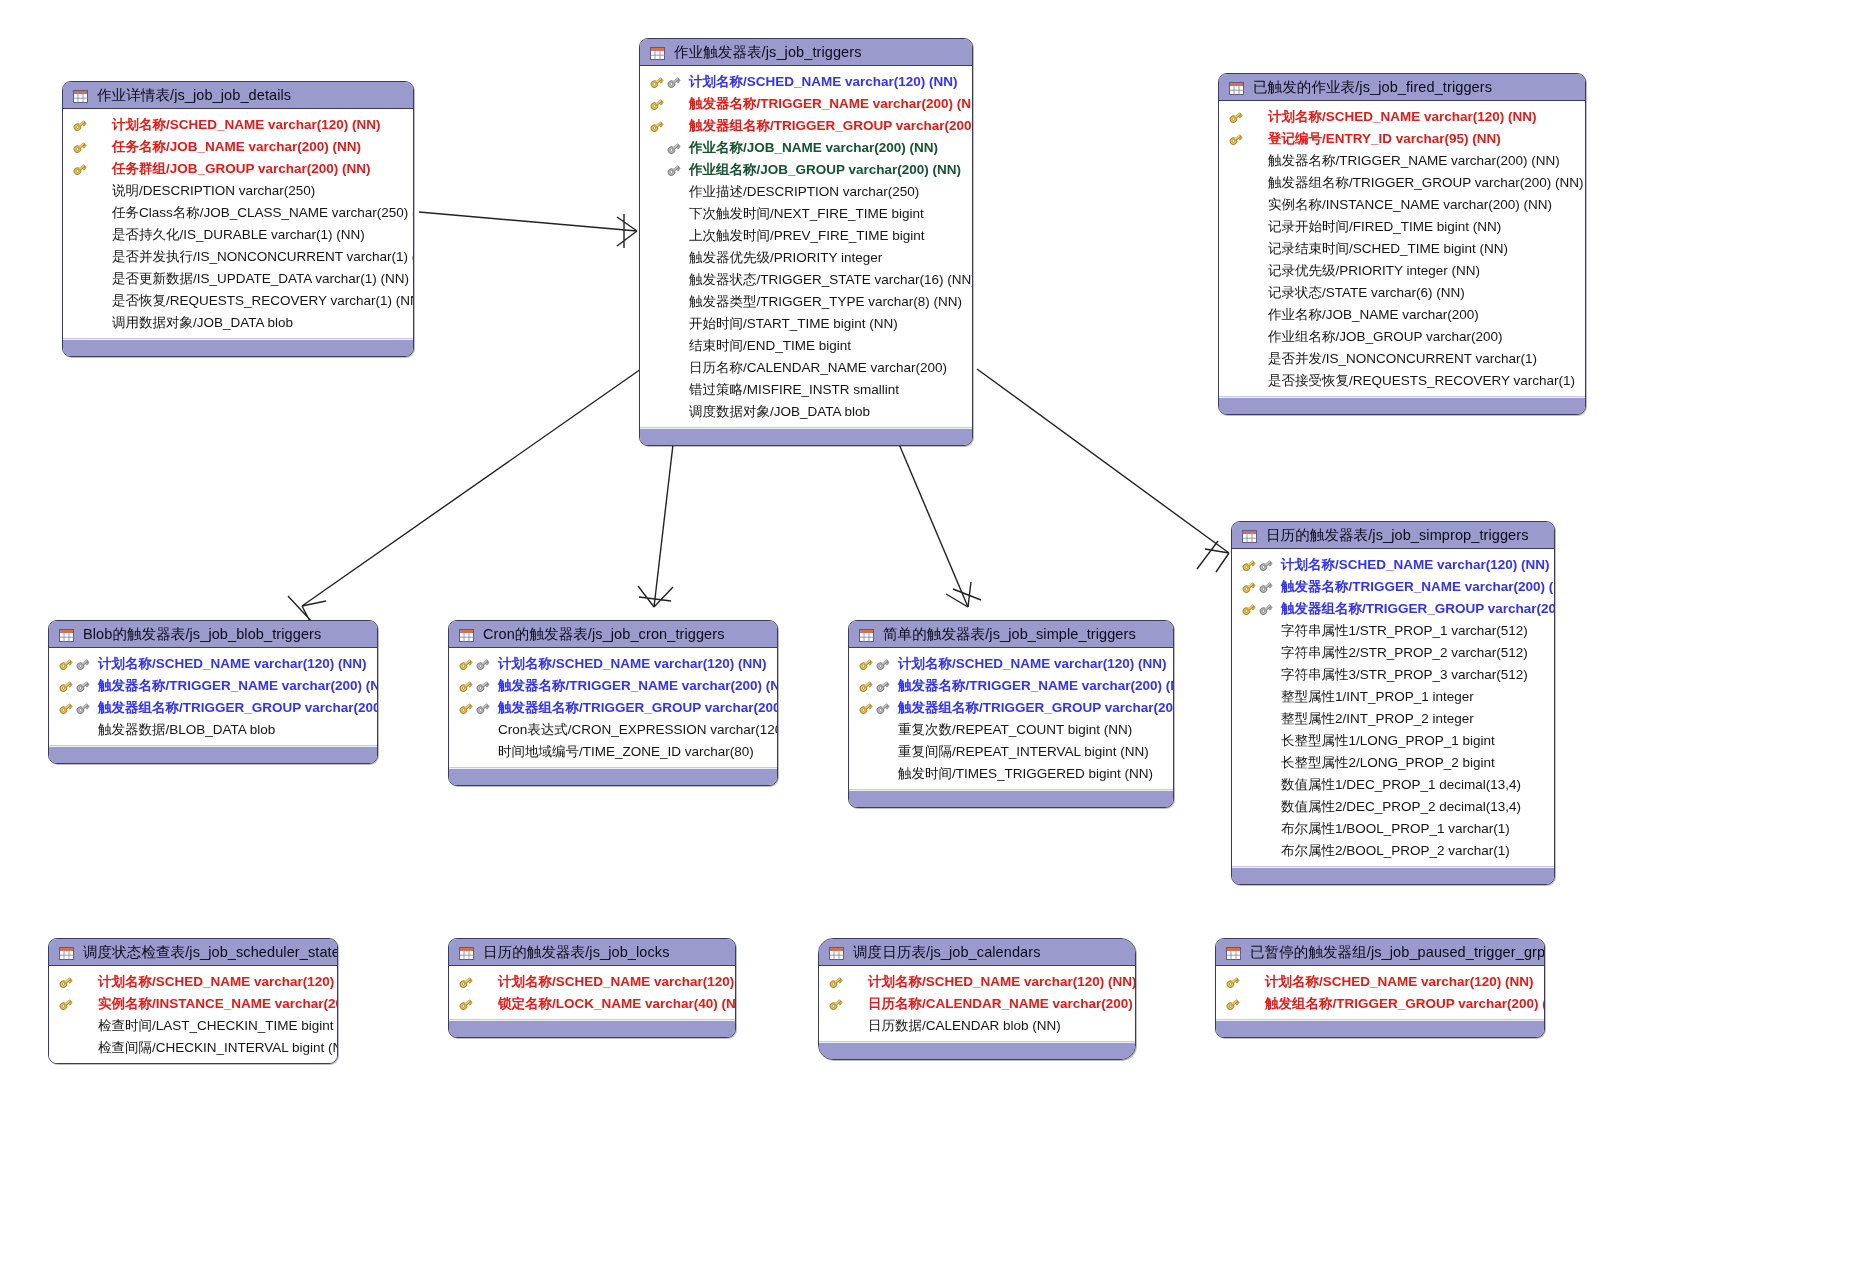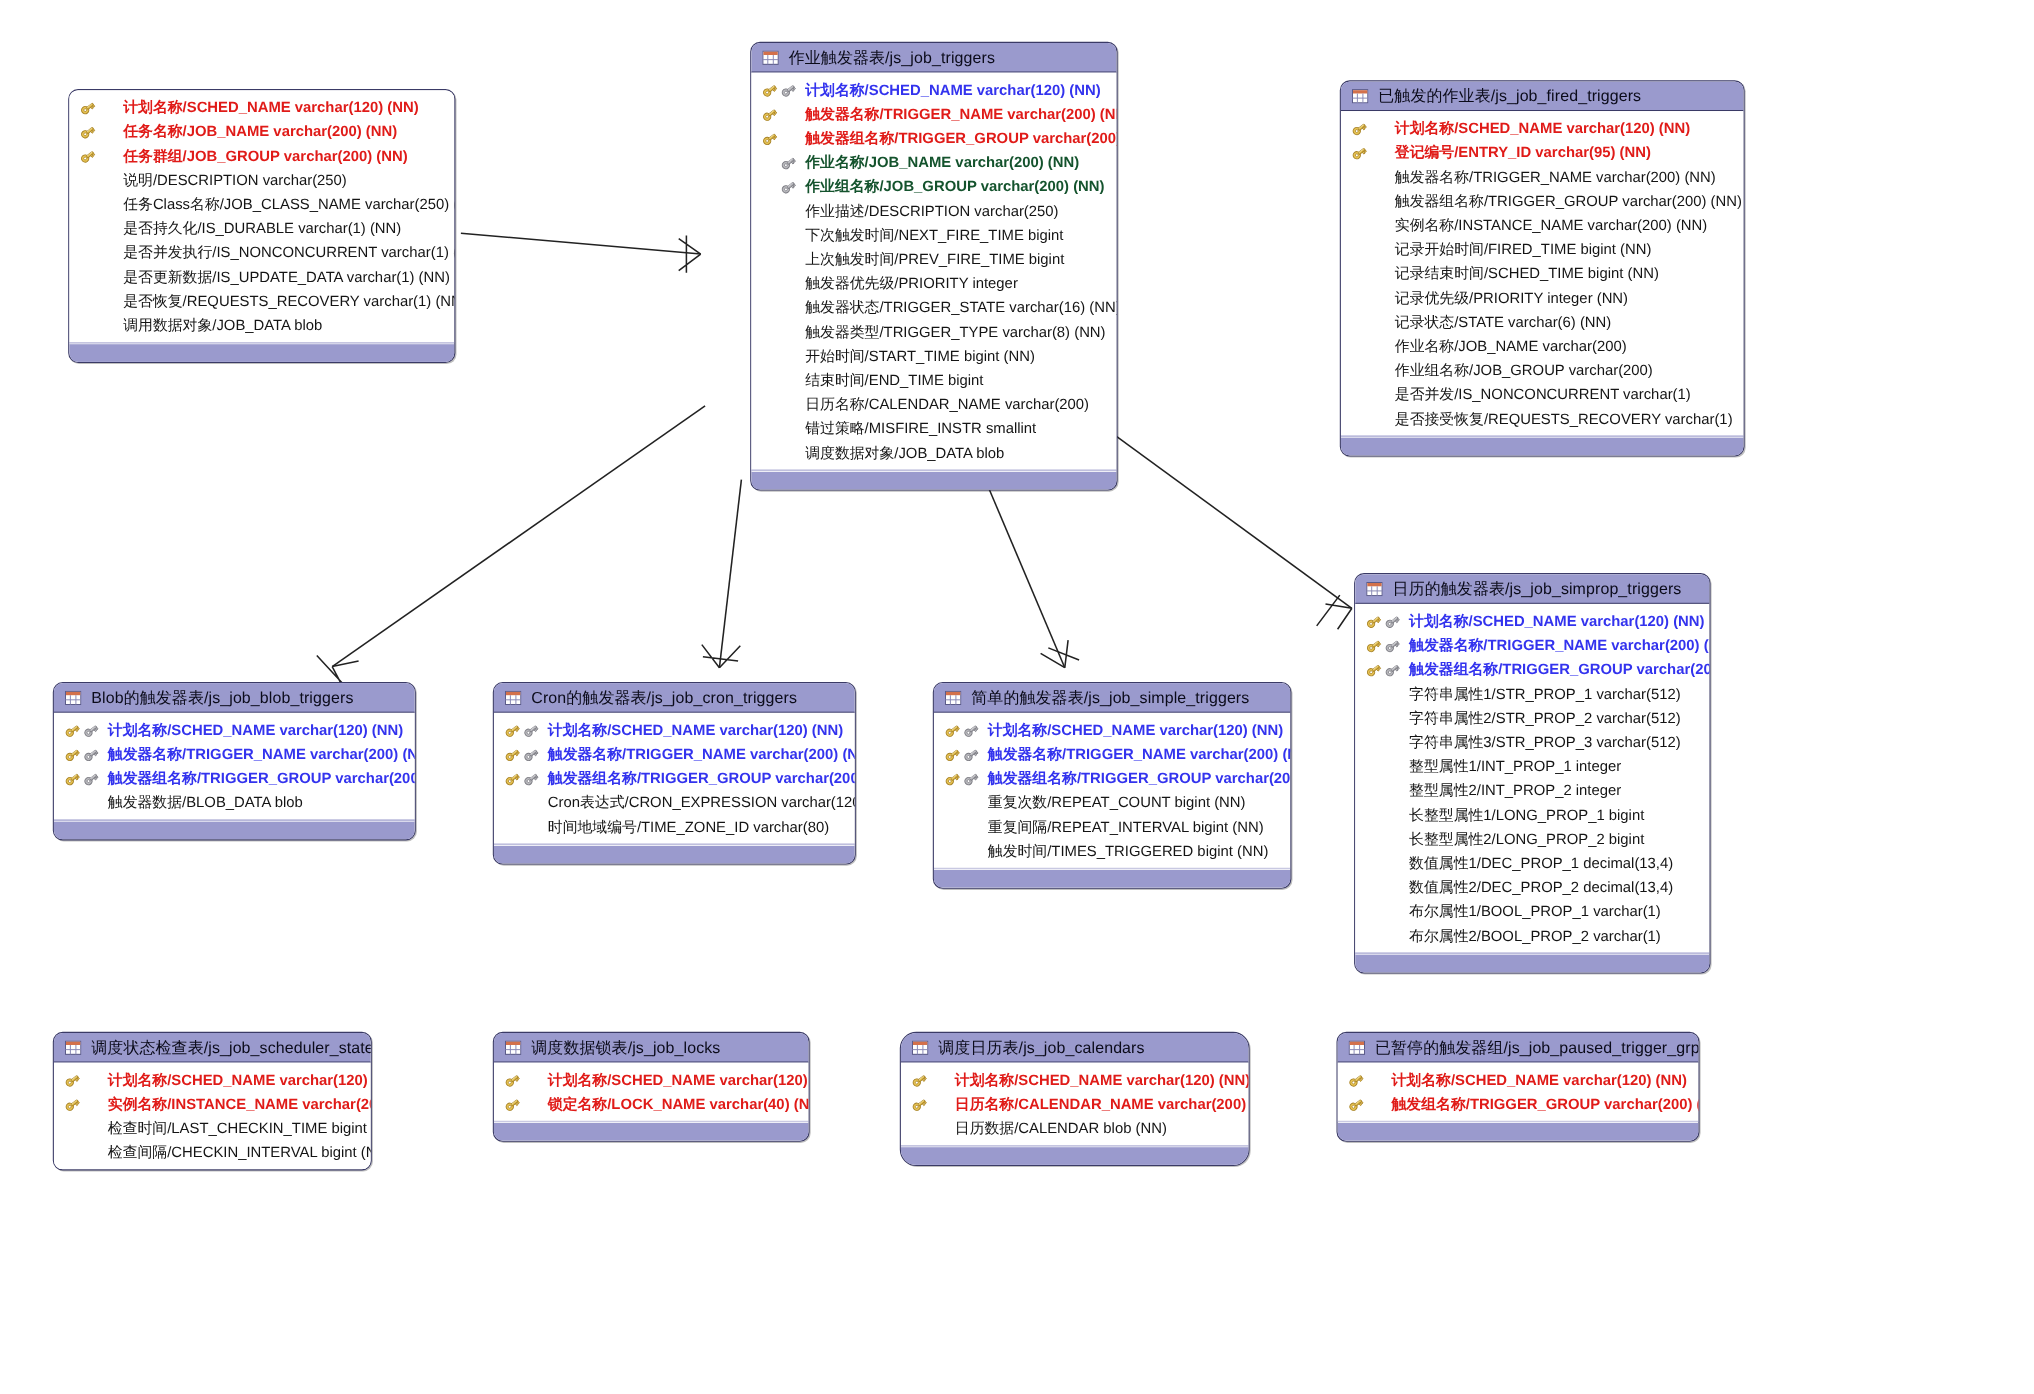--- a/index.html
+++ b/index.html
@@ -112,20 +112,32 @@
       </g>
 
       <g>
         <line x1="977" y1="369" x2="1229" y2="553"></line>
         <path d="M 1229 553 L 1205 549 M 1229 553 L 1216 572 M 1218 541 L 1197 569"></path>
       </g>
     </g>
   </svg>
 
 <div class="entity" style="left: 62px; top: 81px; width: 352px;">
+    <div class="ent-header">
+      <span class="grid-icon">
+        <svg width="15" height="13" viewBox="0 0 15 13" xmlns="http://www.w3.org/2000/svg">
+          <rect x="0.5" y="0.5" width="14" height="12" fill="#ffffff" stroke="#5b5b8a" stroke-width="1"></rect>
+          <rect x="1" y="1" width="13" height="3" fill="#d3714b"></rect>
+          <line x1="5" y1="4" x2="5" y2="12.5" stroke="#8a8ab5" stroke-width="0.9"></line>
+          <line x1="10" y1="4" x2="10" y2="12.5" stroke="#8a8ab5" stroke-width="0.9"></line>
+          <line x1="0.5" y1="8.2" x2="14.5" y2="8.2" stroke="#8a8ab5" stroke-width="0.9"></line>
+        </svg>
+      </span>
+      <span class="ent-title">作业详情表/js_job_job_details</span>
+    </div>
     <div class="ent-body">
         <div class="attr pk">
           <span class="keys">
             <span class="key-icon"><svg width="15" height="15" viewBox="0 0 16 16">
                 <g transform="rotate(-38 8 8)">
                   <circle cx="5.2" cy="8" r="3.5" fill="#e8c351" stroke="#a8842a" stroke-width="1"></circle>
                   <circle cx="5.2" cy="8" r="1.35" fill="#ffffff" stroke="#a8842a" stroke-width="0.7"></circle>
                   <rect x="7.6" y="6.9" width="7.2" height="2.2" rx="0.6" fill="#e8c351" stroke="#a8842a" stroke-width="0.9"></rect>
                   <rect x="11.2" y="8.9" width="1.5" height="2.4" fill="#e8c351" stroke="#a8842a" stroke-width="0.8"></rect>
                   <rect x="13.4" y="8.9" width="1.4" height="1.9" fill="#e8c351" stroke="#a8842a" stroke-width="0.8"></rect>
@@ -213,21 +225,21 @@
         <div class="attr plain">
           <span class="keys">
             <span class="key-spacer"></span>
             <span class="key-spacer"></span>
           </span>
           <span class="attr-label">调用数据对象/JOB_DATA blob</span>
         </div>
       </div>
     <div class="ent-footer"></div>
   </div>
-    <div class="entity" style="left: 639px; top: 38px; width: 334px; margin-left: 43px;">
+    <div class="entity" style="left: 639px; top: 38px; width: 334px;">
     <div class="ent-header">
       <span class="grid-icon">
         <svg width="15" height="13" viewBox="0 0 15 13" xmlns="http://www.w3.org/2000/svg">
           <rect x="0.5" y="0.5" width="14" height="12" fill="#ffffff" stroke="#5b5b8a" stroke-width="1"></rect>
           <rect x="1" y="1" width="13" height="3" fill="#d3714b"></rect>
           <line x1="5" y1="4" x2="5" y2="12.5" stroke="#8a8ab5" stroke-width="0.9"></line>
           <line x1="10" y1="4" x2="10" y2="12.5" stroke="#8a8ab5" stroke-width="0.9"></line>
           <line x1="0.5" y1="8.2" x2="14.5" y2="8.2" stroke="#8a8ab5" stroke-width="0.9"></line>
         </svg>
       </span>
@@ -1083,21 +1095,21 @@
     <div class="ent-header">
       <span class="grid-icon">
         <svg width="15" height="13" viewBox="0 0 15 13" xmlns="http://www.w3.org/2000/svg">
           <rect x="0.5" y="0.5" width="14" height="12" fill="#ffffff" stroke="#5b5b8a" stroke-width="1"></rect>
           <rect x="1" y="1" width="13" height="3" fill="#d3714b"></rect>
           <line x1="5" y1="4" x2="5" y2="12.5" stroke="#8a8ab5" stroke-width="0.9"></line>
           <line x1="10" y1="4" x2="10" y2="12.5" stroke="#8a8ab5" stroke-width="0.9"></line>
           <line x1="0.5" y1="8.2" x2="14.5" y2="8.2" stroke="#8a8ab5" stroke-width="0.9"></line>
         </svg>
       </span>
-      <span class="ent-title">调度数据锁表/js_job_locks</span>
+      <span class="ent-title">日历的触发器表/js_job_locks</span>
     </div>
     <div class="ent-body">
         <div class="attr pk">
           <span class="keys">
             <span class="key-icon"><svg width="15" height="15" viewBox="0 0 16 16">
                 <g transform="rotate(-38 8 8)">
                   <circle cx="5.2" cy="8" r="3.5" fill="#e8c351" stroke="#a8842a" stroke-width="1"></circle>
                   <circle cx="5.2" cy="8" r="1.35" fill="#ffffff" stroke="#a8842a" stroke-width="0.7"></circle>
                   <rect x="7.6" y="6.9" width="7.2" height="2.2" rx="0.6" fill="#e8c351" stroke="#a8842a" stroke-width="0.9"></rect>
                   <rect x="11.2" y="8.9" width="1.5" height="2.4" fill="#e8c351" stroke="#a8842a" stroke-width="0.8"></rect>

